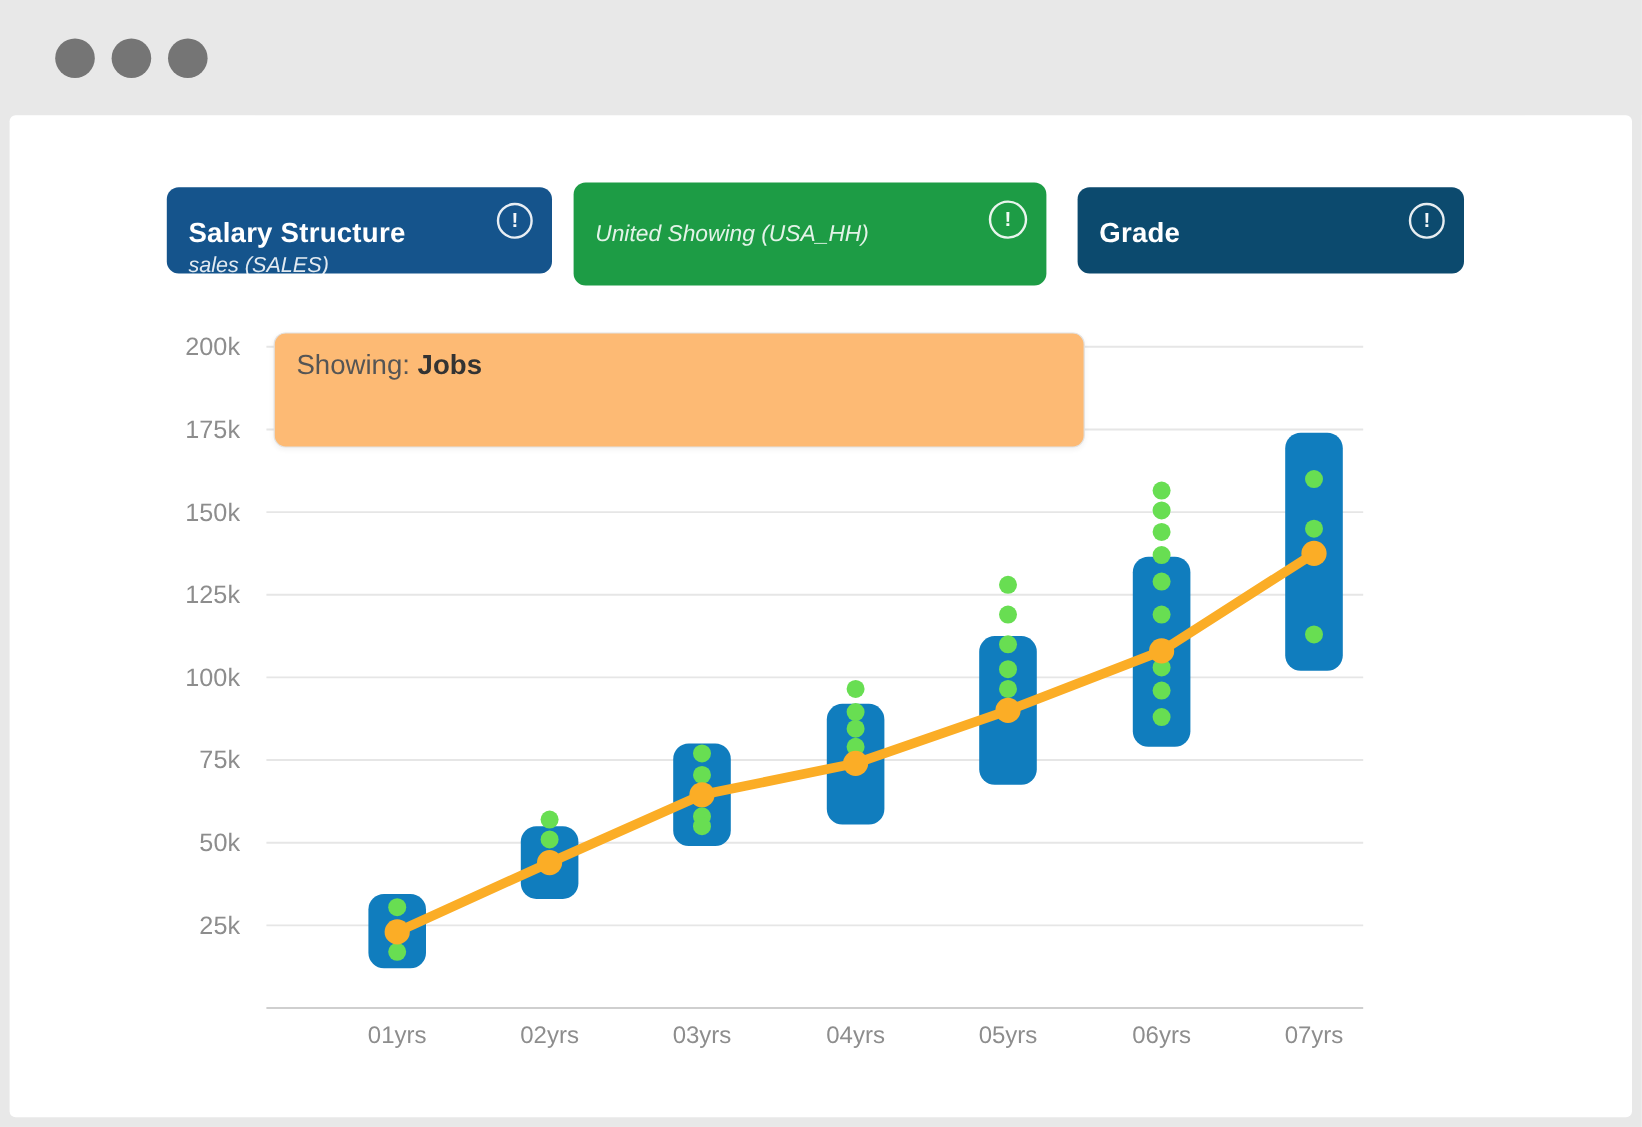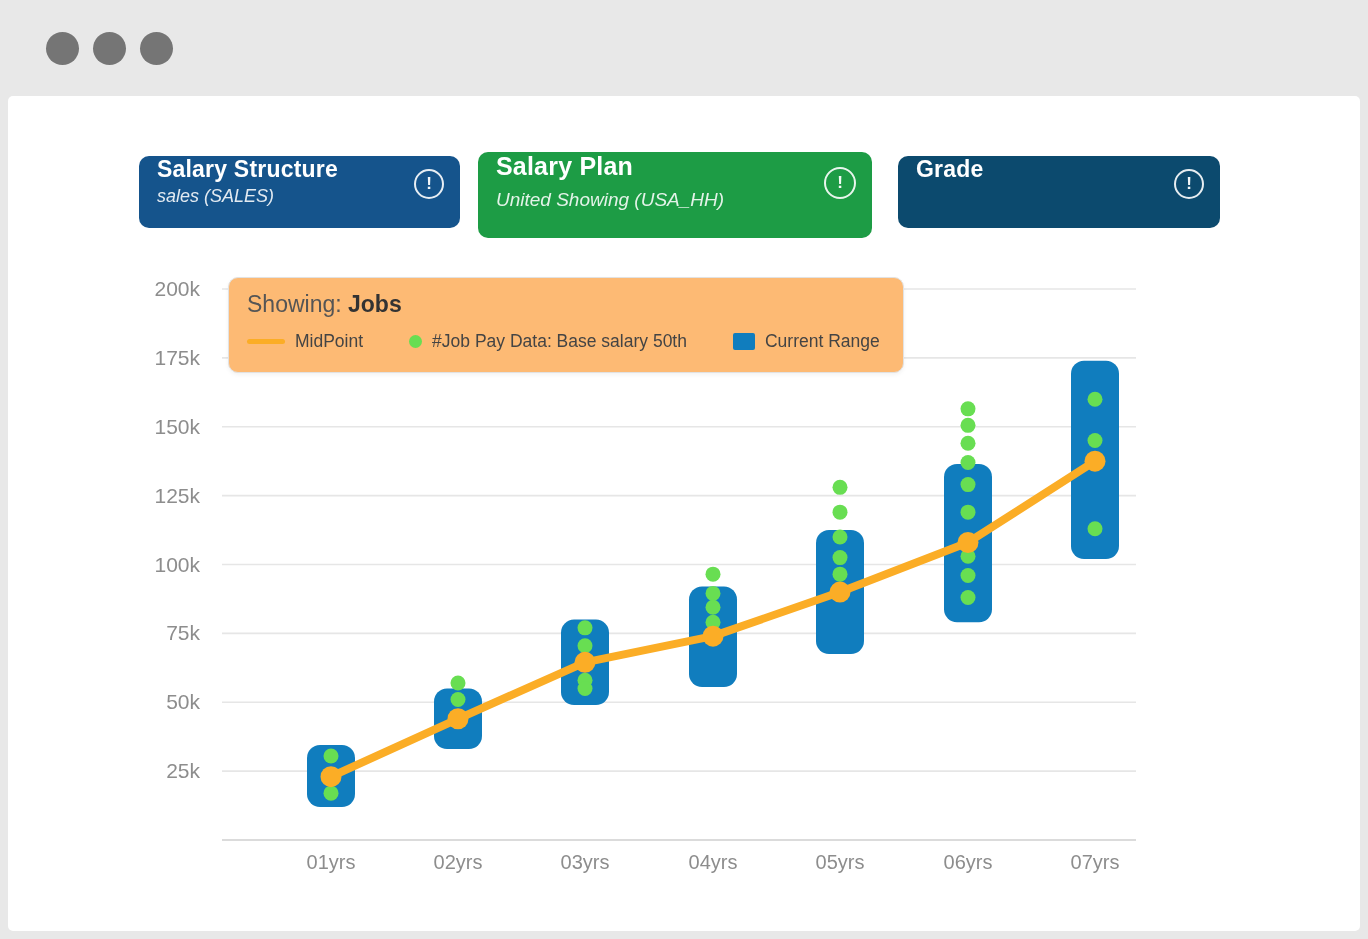--- a/index.html
+++ b/index.html
@@ -9,21 +9,21 @@
   
   .chrome { position:absolute; left:0; top:0; width:1368px; height:96px;
     background:#e8e8e8; display:flex; align-items:center; padding-left:46px; gap:14px; }
   .chrome-dot { width:33px; height:33px; border-radius:50%; background:#757575; }
 
   
   .main { position:absolute; left:8px; top:96px; width:1352px; height:835px;
     background:#ffffff; border-radius:5px; }
 
   
-  .filter-card { position:absolute; border-radius:10px; color:#fff; padding:0 18px; }
+  .filter-card { position:absolute; border-radius:10px; color:#fff; padding:25px 18px; }
   .fc-title { font-size:23px; font-weight:700; letter-spacing:0.2px; }
   .fc-sub { font-size:18px; font-style:italic; color:rgba(255,255,255,0.88); margin-top:3px; }
   .fc-big .fc-title { font-size:25px; }
   .fc-big .fc-sub { font-size:19px; margin-top:8px; }
   .info-icon { position:absolute; right:16px; top:13px; width:30px; height:30px;
     border:2px solid rgba(255,255,255,0.9); border-radius:50%;
     display:flex; align-items:center; justify-content:center;
     font-size:17px; font-weight:700; color:rgba(255,255,255,0.95); }
   .fc-big .info-icon { width:32px; height:32px; top:15px; }
 
@@ -53,21 +53,20 @@
 
 <div class="main">
 
   <div class="filter-card" style="left:131px; top:60px; width:321px; height:72px; background:#15548c;">
     <div class="fc-title">Salary Structure</div>
     <div class="fc-sub">sales (SALES)</div>
     <span class="info-icon">!</span>
   </div>
 
   <div class="filter-card fc-big" style="left:470px; top:56px; width:394px; height:86px; background:#1d9c45;">
-    <div class="fc-title">Salary Plan</div>
     <div class="fc-sub">United Showing (USA_HH)</div>
     <span class="info-icon">!</span>
   </div>
 
   <div class="filter-card" style="left:890px; top:60px; width:322px; height:72px; background:#0c4a6e;">
     <div class="fc-title">Grade</div>
     <div class="fc-sub"></div>
     <span class="info-icon">!</span>
   </div>
 
@@ -142,29 +141,15 @@
         <circle cx="828" cy="272.46000000000004" r="10.5" fill="#fbad26"></circle>
         <circle cx="955" cy="191.1875" r="10.5" fill="#fbad26"></circle>
       </svg>
   </div>
 
   <div class="legend-box">
     <div class="legend-title">
       <span>Showing:</span>
       <b>Jobs</b>
     </div>
-    <div class="legend-row">
-      <div class="legend-item">
-        <span class="sw-line" style="background: rgb(251, 173, 38);"></span>
-        <span>MidPoint</span>
-      </div>
-      <div class="legend-item">
-        <span class="sw-dot" style="background: rgb(104, 222, 82);"></span>
-        <span>#Job Pay Data: Base salary 50th</span>
-      </div>
-      <div class="legend-item">
-        <span class="sw-square" style="background: rgb(16, 125, 190);"></span>
-        <span>Current Range</span>
-      </div>
-    </div>
   </div>
 
 </div>
 
 </body></html>

